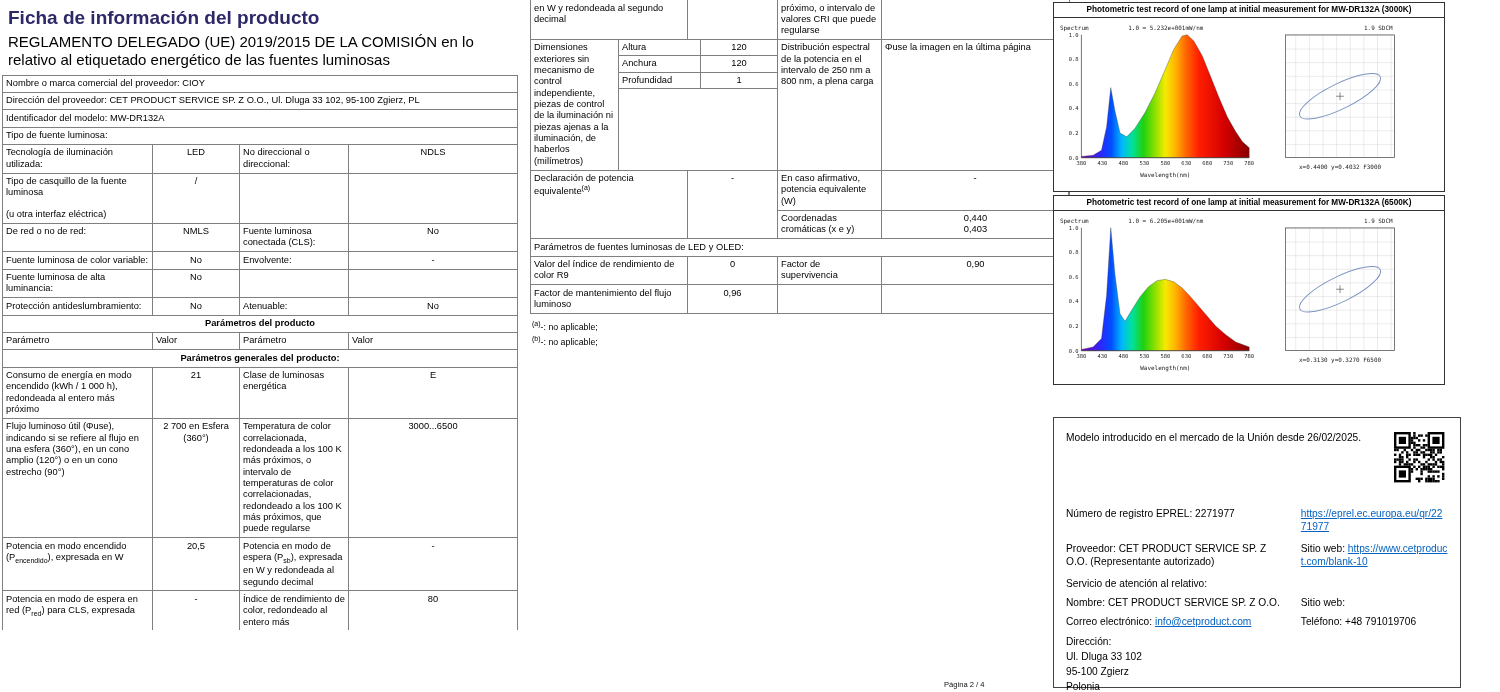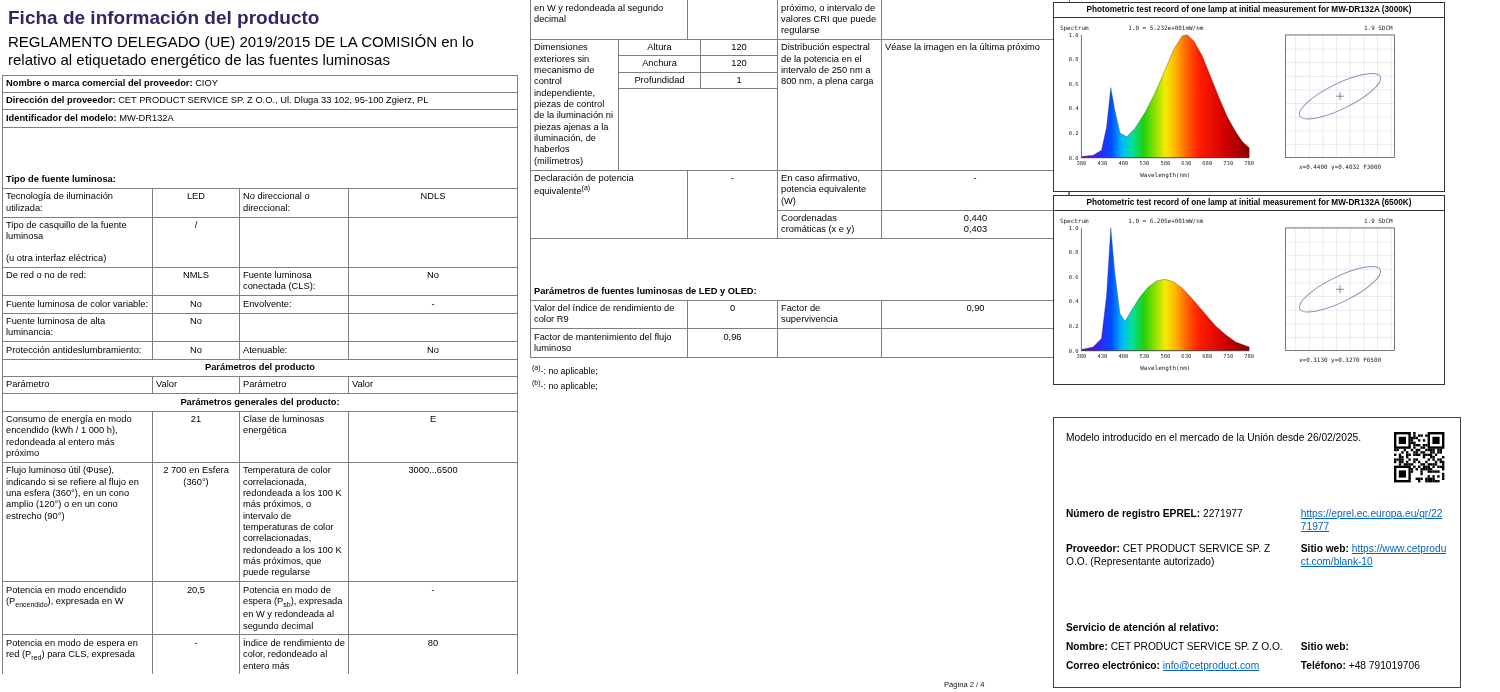--- a/index.html
+++ b/index.html
@@ -1,18 +1,18 @@
 <!DOCTYPE html>
 <html><head>
 <meta charset="utf-8">
 <style>
   * { margin:0; padding:0; box-sizing:border-box; }
   html,body { width:1500px; height:692px; }
   body { background:#fff; font-family:"Liberation Sans", sans-serif; color:#000; position:relative; overflow:hidden; }
-  .b { font-weight:bold;margin-top:44px; }
+  .b { font-weight:normal; }
   sub { font-size:7px; }
   sup { font-size:7px; vertical-align:super; }
 
   
   .page1 { position:absolute; left:2px; top:0; width:516px; }
   .p1-title { font-size:19px; font-weight:bold; color:#2d2867; padding:7px 4px 2px 6px; }
   .p1-sub { font-size:15px; line-height:1.22; padding:2px 6px 5px 6px; }
   .tbl { border:1px solid #7f7f7f; border-bottom:none; font-size:9.3px; line-height:1.22; }
   .trow { display:grid; border-bottom:1px solid #7f7f7f; }
   .tbl > .trow:last-child { border-bottom:none; }
@@ -26,21 +26,21 @@
   .pre { white-space:pre-line; }
 
   
   .page2 { position:absolute; left:530px; top:0; width:540px; }
   .tbl2 { border:1px solid #7f7f7f; border-top:none; font-size:9.3px; line-height:1.22; }
   .tbl2 > .trow:last-child { border-bottom:none; }
   .c4b { grid-template-columns:157px 90px 104px 1fr; }
   .dims { grid-template-columns:88px 159px 104px 1fr; }
   .nopad { padding:0; }
   .sub2 { display:grid; grid-template-columns:81px 1fr; border-bottom:1px solid #7f7f7f; }
-  .scell { padding:2px 3px;text-align:center; }
+  .scell { padding:2px 3px; }
   .sv { border-left:1px solid #7f7f7f; text-align:center; }
   .bb { border-bottom:1px solid #7f7f7f; }
   .fnotes { font-size:8.8px; padding:5px 2px; line-height:1.5; }
 
   .pfoot { position:absolute; font-size:7.6px; color:#111; }
   .pfoot1 { left:389px; top:680px;margin-top:48px; }
   .pfoot2 { left:944px; top:680px; }
 
   
   .panels { position:absolute; left:1053px; top:2px; width:392px; }
@@ -180,21 +180,21 @@
         <div class="sub2">
             <div class="scell">Anchura</div>
             <div class="scell sv">120</div>
           </div>
         <div class="sub2">
             <div class="scell">Profundidad</div>
             <div class="scell sv">1</div>
           </div>
       </div>
       <div class="cell">Distribución espectral de la potencia en el intervalo de 250 nm a 800 nm, a plena carga</div>
-      <div class="cell">Véase la imagen en la última próximo</div>
+      <div class="cell">Φuse la imagen en la última página</div>
     </div>
 
     <div class="trow c4b">
       <div class="cell" style="grid-row:1/3"><span>Declaración de potencia equivalente</span><sup>(a)</sup></div>
       <div class="cell v" style="grid-row:1/3">-</div>
       <div class="cell bb">En caso afirmativo, potencia equivalente (W)</div>
       <div class="cell v bb">-</div>
       <div class="cell">Coordenadas cromáticas (x e y)</div>
       <div class="cell v pre">0,440
 0,403</div>

